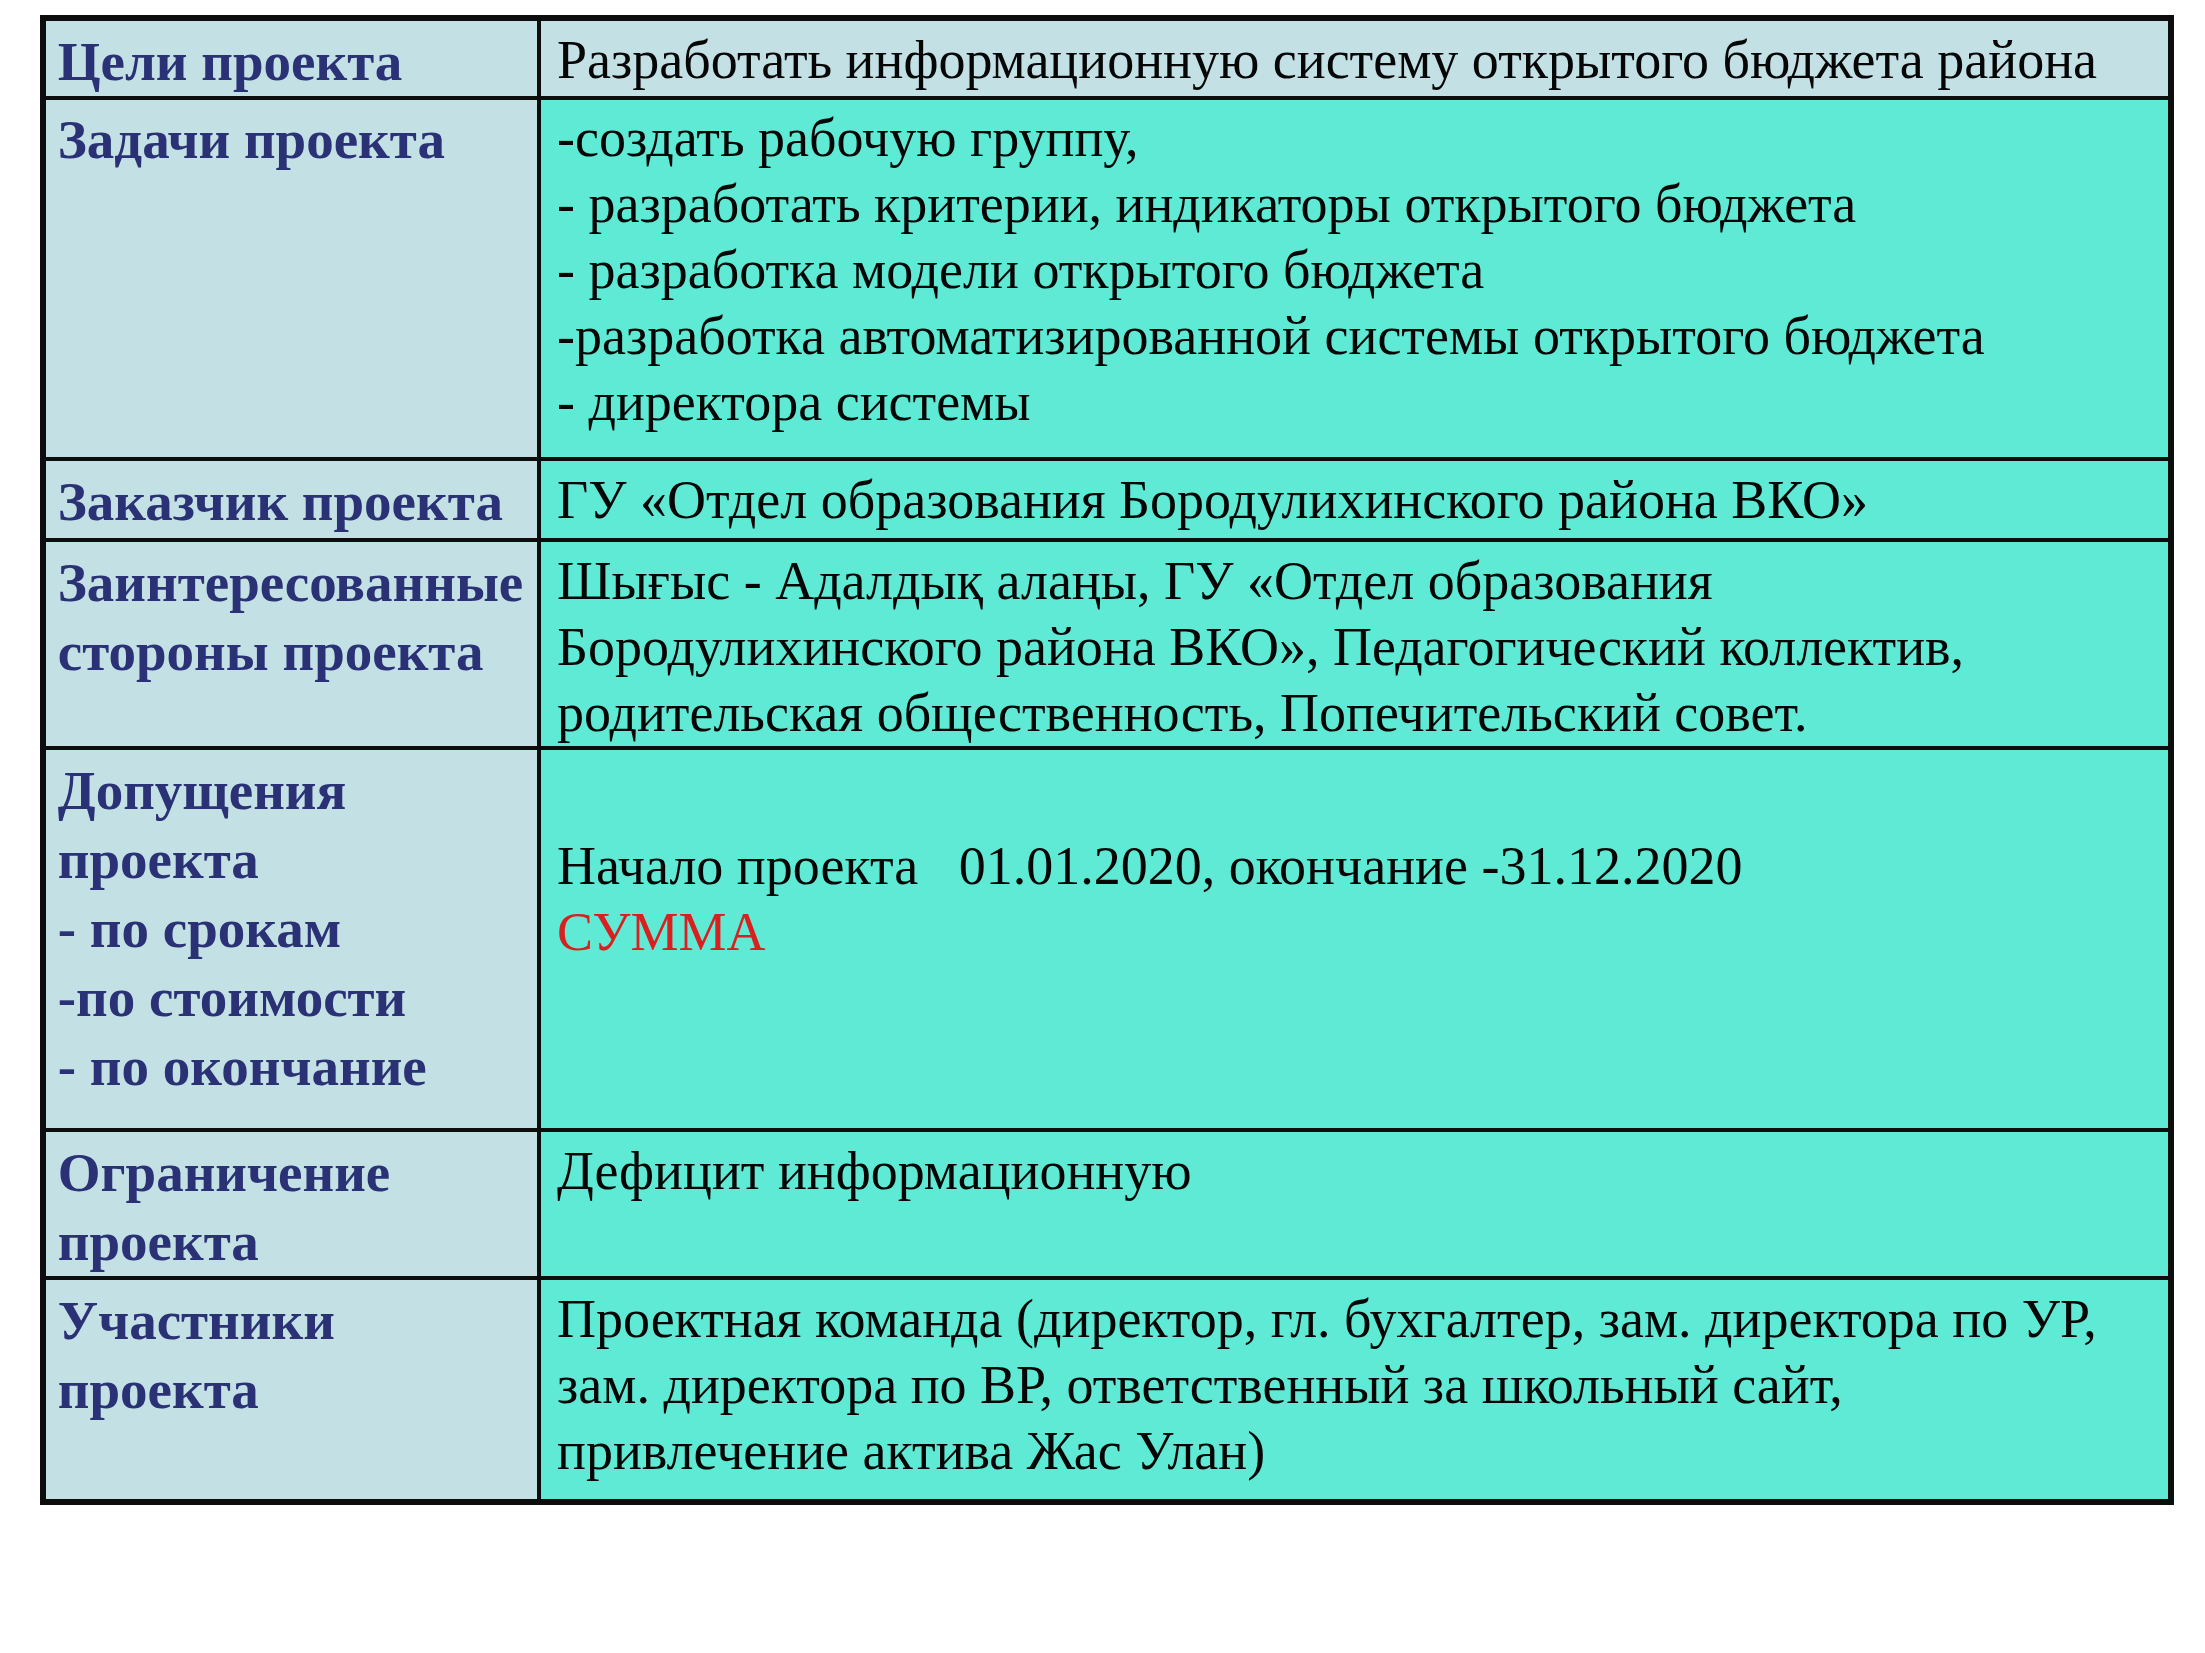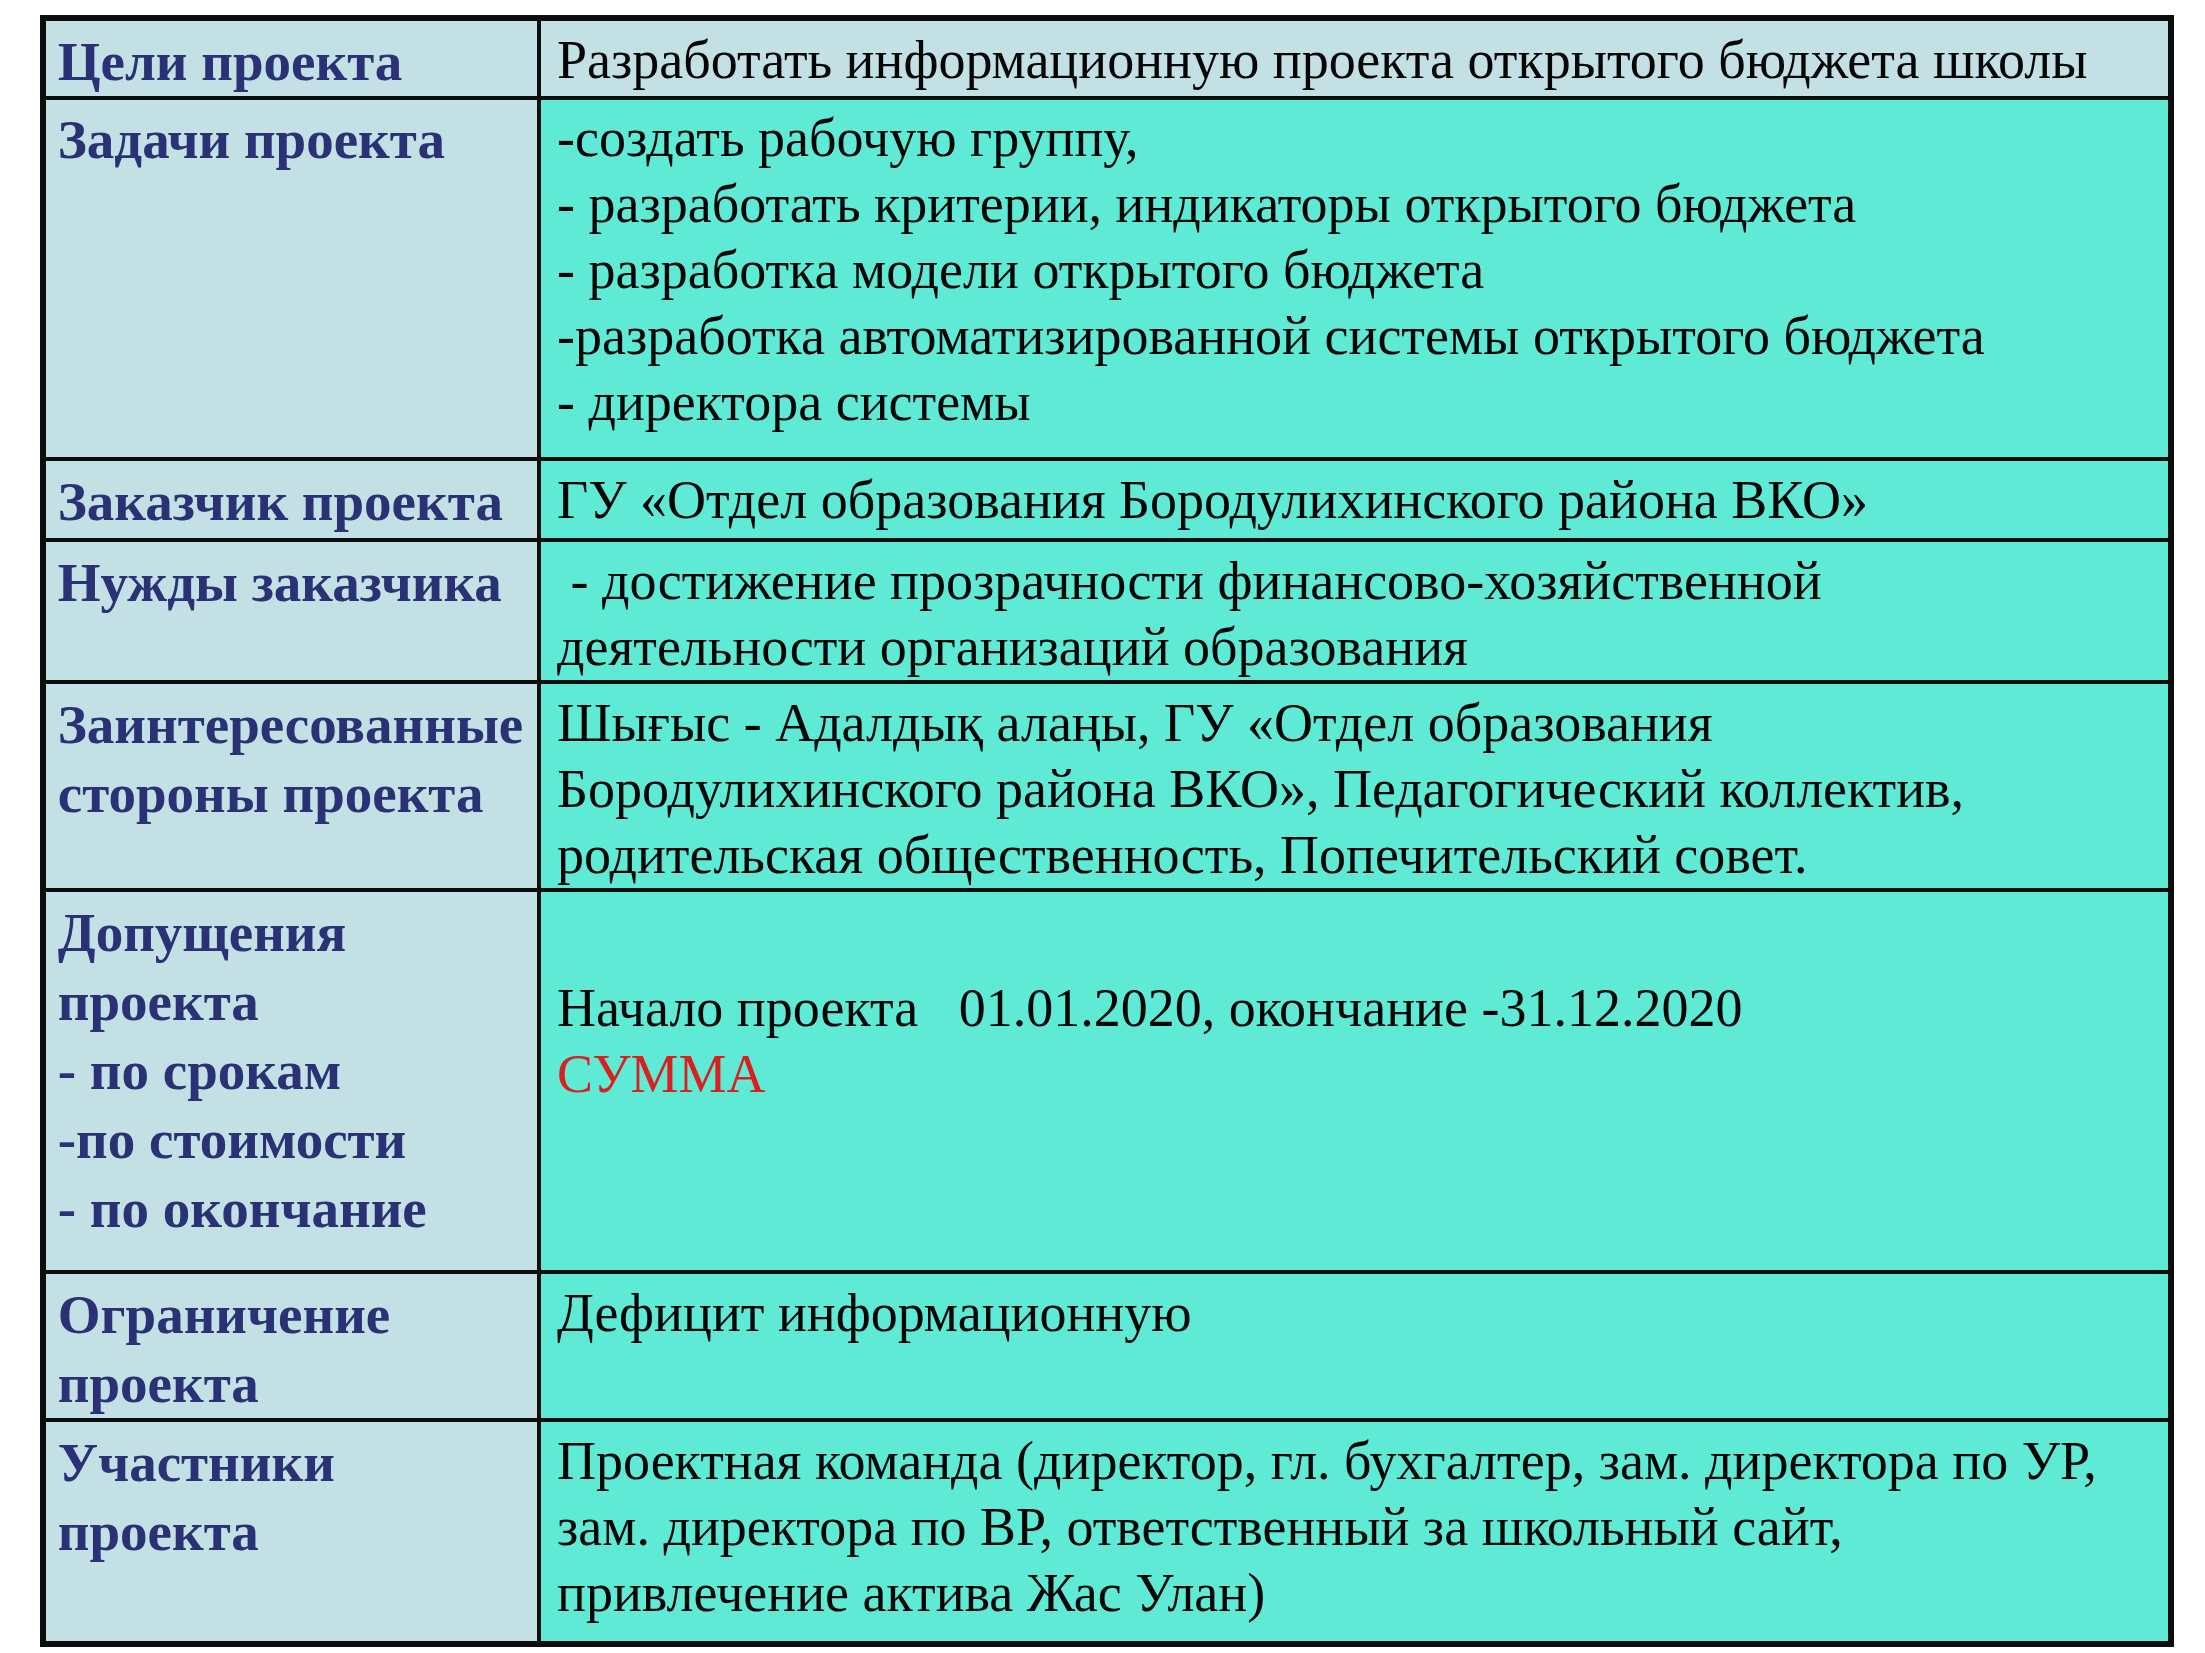--- a/index.html
+++ b/index.html
@@ -49,21 +49,21 @@
 
     <tbody>
         <tr class="r1">
       <td class="label">
         <div class="cell">
               <div class="lline">Цели проекта</div>
             </div>
       </td>
       <td class="value teal">
         <div class="cell">
-              <div class="vline">Разработать информационную проекта открытого бюджета школы</div>
+              <div class="vline">Разработать информационную систему открытого бюджета района</div>
             </div>
       </td>
     </tr>
 
     <tr class="r2">
       <td class="label">
         <div class="cell">
               <div class="lline">Задачи проекта</div>
             </div>
       </td>
@@ -85,33 +85,20 @@
               <div class="lline">Заказчик проекта</div>
             </div>
       </td>
       <td class="value">
         <div class="cell">
               <div class="vline">ГУ «Отдел образования Бородулихинского района ВКО»</div>
             </div>
       </td>
     </tr>
 
-    <tr class="r5">
-      <td class="label">
-        <div class="cell">
-              <div class="lline">Нужды заказчика</div>
-            </div>
-      </td>
-      <td class="value">
-        <div class="cell">
-          <div class="vline"> - достижение прозрачности финансово-хозяйственной</div>
-          <div class="vline">деятельности организаций образования</div>
-        </div>
-      </td>
-    </tr>
 
     <tr class="r6">
       <td class="label">
         <div class="cell">
           <div class="lline">Заинтересованные</div>
           <div class="lline">стороны проекта</div>
         </div>
       </td>
       <td class="value">
         <div class="cell">

